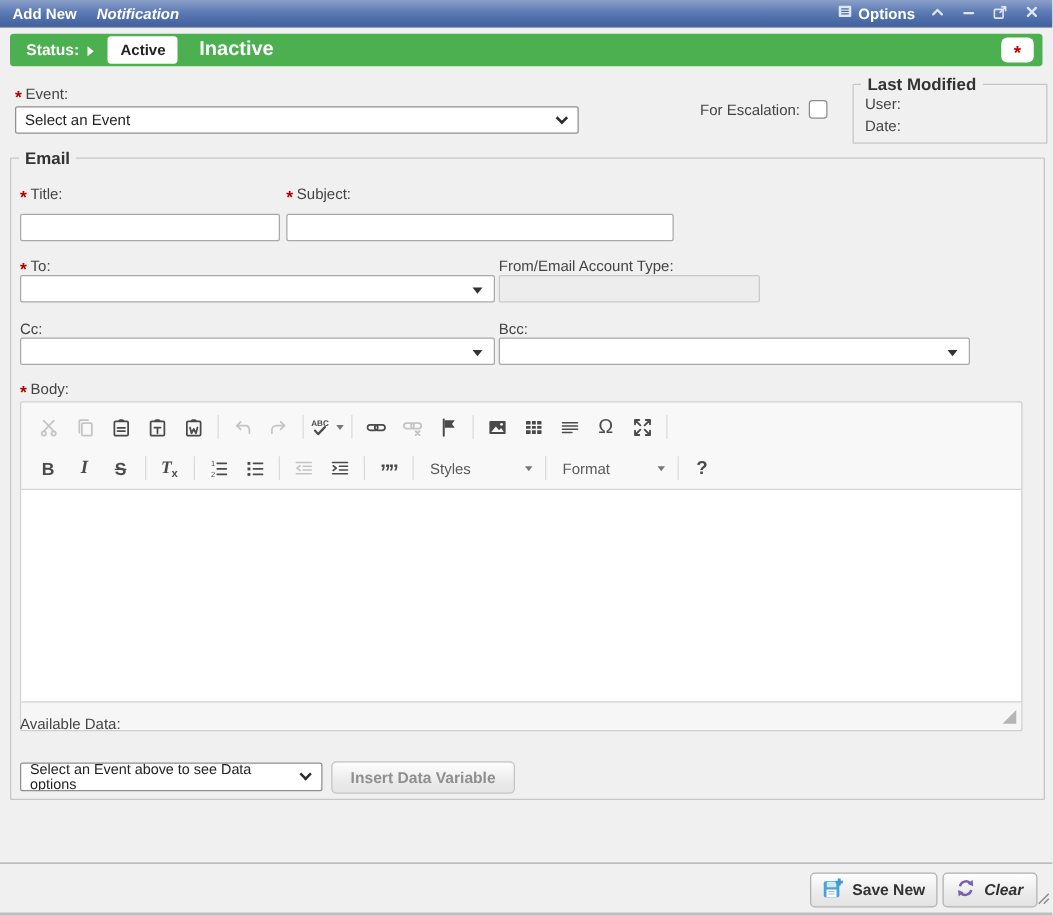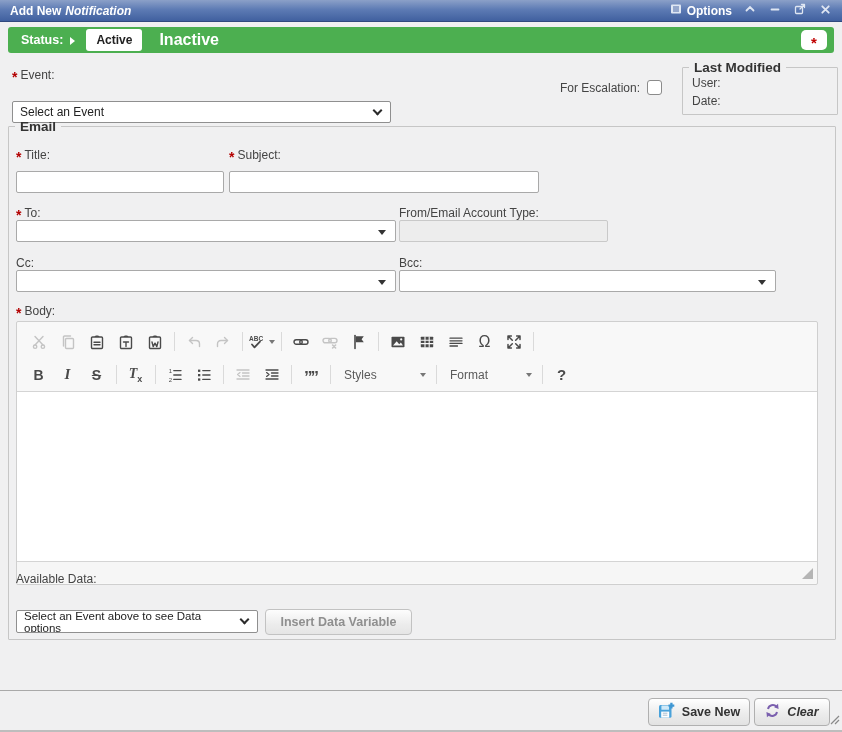--- a/index.html
+++ b/index.html
@@ -6,22 +6,22 @@
   body{width:842px;height:732px;overflow:hidden;background:#f0f0f1;
        font-family:"Liberation Sans",sans-serif;position:relative;}
   *{box-sizing:border-box;}
 
   
   .titlebar{position:absolute;left:0;top:0;width:842px;height:22px;
     background:linear-gradient(#8ba0c8,#5d7bb4 45%,#40609f);
     border-bottom:1px solid #30497e;
     display:flex;align-items:center;padding:0 10px;color:#fff;
     font-size:12px;font-weight:bold;}
-  .titlebar .title em{font-style:italic;margin-left:4px;}
-  .tb-right{margin-left:auto;display:flex;align-items:center;gap:11px;}
+  .titlebar .title em{font-style:italic;margin-left:16px;}
+  .tb-right{margin-left:auto;display:flex;align-items:flex-end;gap:11px;}
   .opt-btn{display:flex;align-items:center;gap:5px;color:#fff;font-weight:bold;font-size:12px;cursor:default;}
   .winbtn{display:flex;align-items:center;justify-content:center;width:14px;height:14px;}
 
   
   .statusbar{position:absolute;left:8px;top:27px;width:826px;height:26px;
     background:#4caf50;border-radius:3px;display:flex;align-items:center;
     padding:0 7px 0 13px;}
   .status-label{color:#fff;font-weight:bold;font-size:12.5px;}
   .status-arrow{width:0;height:0;border-left:5px solid #fff;border-top:4px solid transparent;
     border-bottom:4px solid transparent;margin:1px 11px 0 7px;}
@@ -156,21 +156,21 @@
   <span class="toggle-inactive">Inactive</span>
   <span class="star-button">
       <span>*</span>
     </span>
 </div>
 
 <div class="lbl" style="left:12px;top:68px">
   <span class="req">*</span>
   <span>Event:</span>
 </div>
-<div class="select-box" style="left:12px;top:101px;width:379px">
+<div class="select-box" style="left:12px;top:85px;width:451px">
   <span>Select an Event</span>
   <span class="chev"></span>
 </div>
 
 <div class="lbl" style="left:560px;top:80px">
   <span>For Escalation:</span>
   <span class="checkbox" style="margin-left:4px"></span>
 </div>
 
 <fieldset class="lastmod">

